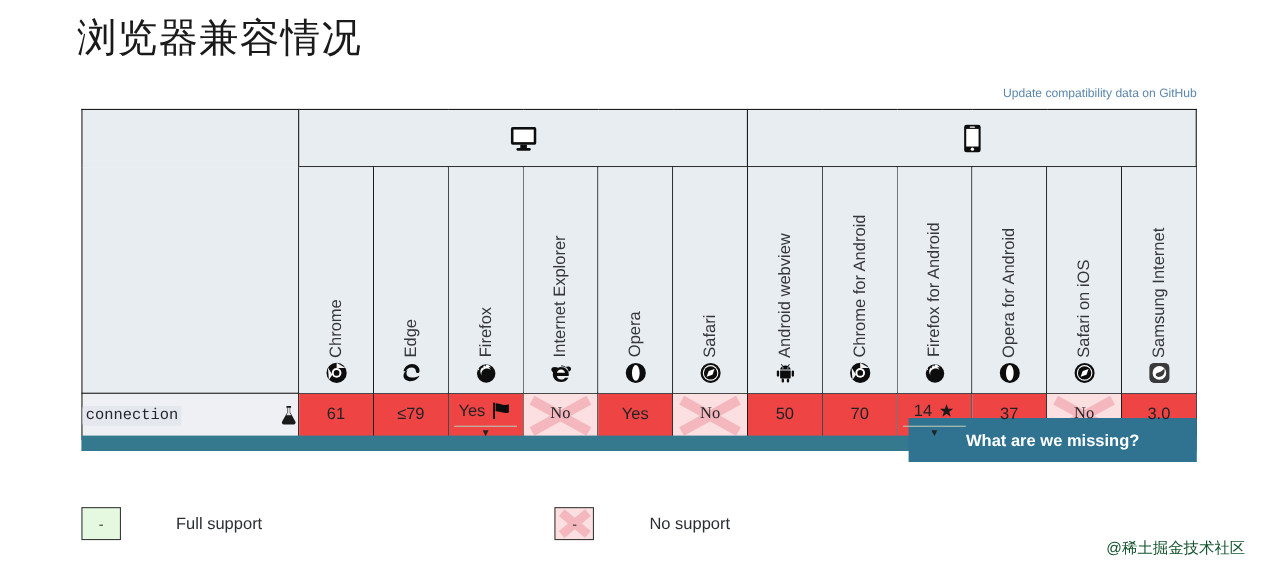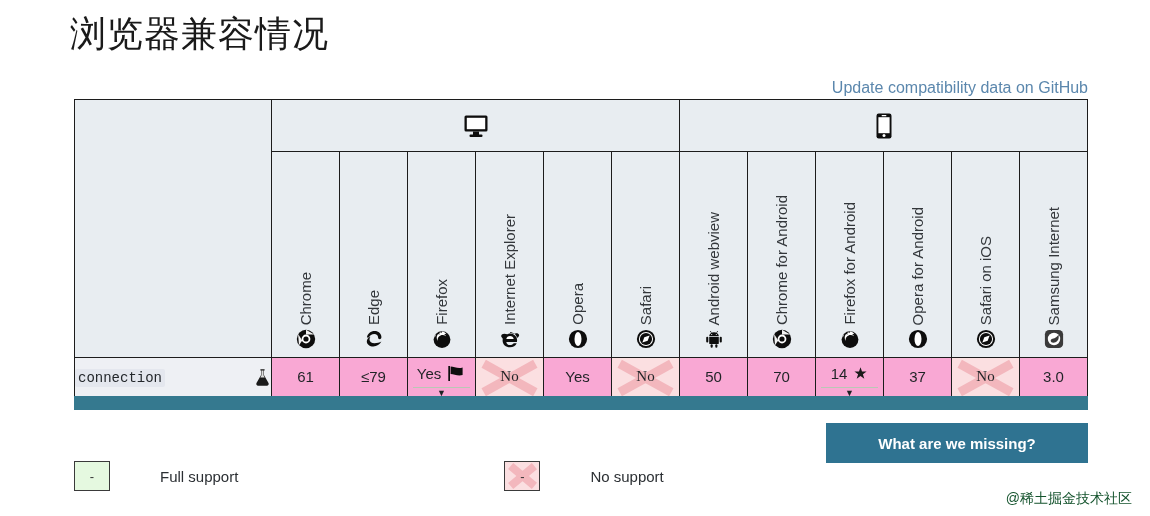--- a/index.html
+++ b/index.html
@@ -24,21 +24,21 @@
     font-size: 36px;
     color: #1a1a1a;
     letter-spacing: 1px;
     white-space: nowrap;
   }
 
   
   .gh-link {
     position: absolute;
     right: 62px; top: 79px;
-    font-size: 16px;
+    font-size: 11px;
     color: #5b87ad;
     text-decoration: none;
     white-space: nowrap;
   }
 
   
   .bc-table {
     position: absolute;
     left: 74px; top: 99px;
     width: 1014px;
@@ -127,21 +127,21 @@
 
   .cell {
     height: 41px;
     border: 1px solid #1c1c1c;
     text-align: center;
     vertical-align: middle;
     font-size: 15px;
     color: #1f2326;
     position: relative;
   }
-  .cell.yes { background: #f9a8d4; }
+  .cell.yes { background: #ef4444; }
   .cell.no  { background: #fbdfe1; font-family: Liberation Serif, serif; }
 
   .cell.no::before, .cell.no::after {
     content: "";
     position: absolute;
     left: 6%; right: 6%;
     top: 50%;
     height: 9px;
     background: #f3b7bd;
     transform-origin: center;
@@ -185,21 +185,21 @@
   
   .teal-bar {
     position: absolute;
     left: 74px; top: 396px;
     width: 1014px;
     height: 14px;
     background: #35798f;
   }
   .missing-btn {
     position: absolute;
-    left: 826px; top: 423px;
+    left: 826px; top: 380px;
     width: 262px; height: 40px;
     background: #2f7391;
     color: #ffffff;
     font-size: 15px;
     font-weight: bold;
     display: flex;
     align-items: center;
     justify-content: center;
     border: none;
     cursor: pointer;

